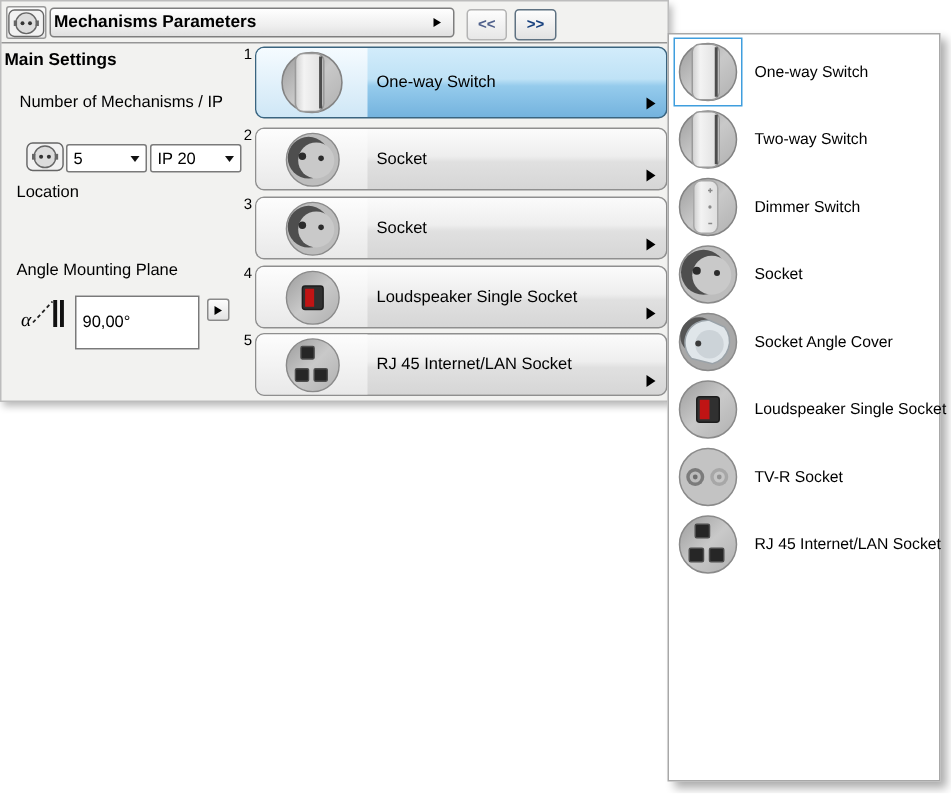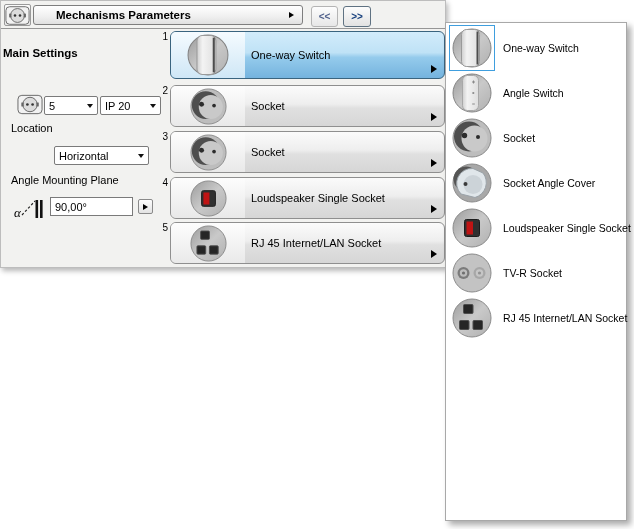--- a/index.html
+++ b/index.html
@@ -9,39 +9,39 @@
   
   .dialog{position:absolute;left:0;top:0;width:446px;height:268px;background:#f2f2f0;
           border:1px solid #bdbdbd;box-sizing:border-box;box-shadow:2px 3px 5px rgba(0,0,0,.28);}
   .hdr-sep{position:absolute;left:0;top:27px;width:444px;height:1px;background:#969696;}
 
   .hdr-icon-btn{position:absolute;left:3px;top:3px;width:27px;height:22px;box-sizing:border-box;
     border:1px solid #9a9a9a;border-radius:2px;background:linear-gradient(180deg,#fbfbfb,#e8e8e8);
     display:flex;align-items:center;justify-content:center;}
   .hdr-title-btn{position:absolute;left:32px;top:4px;width:270px;height:20px;box-sizing:border-box;
     border:1px solid #7e7e7e;border-radius:3px;background:linear-gradient(180deg,#ffffff,#efefef 60%,#e0e0e0);
-    display:flex;align-items:center;padding-left:22px;font-weight:bold;font-size:11.5px;}
+    display:flex;align-items:center;padding-left:2px;font-weight:bold;font-size:11.5px;}
   .hdr-title-btn .tri{position:absolute;right:8px;top:6px;}
   .nav-btn{position:absolute;top:5px;height:21px;box-sizing:border-box;border-radius:3px;
     font-size:10px;font-weight:bold;display:flex;align-items:center;justify-content:center;cursor:default;}
   .nav-btn.prev{left:310px;width:27px;border:1px solid #b4b4b4;color:#50618c;
     background:linear-gradient(180deg,#fdfdfd,#e7e7e7);}
   .nav-btn.next{left:342px;width:28px;border:1px solid #5f7282;color:#17407e;
     background:linear-gradient(180deg,#fdfdfd,#e2e2e2);}
 
   .lbl{position:absolute;white-space:nowrap;}
   .lbl.bold{font-weight:bold;font-size:11.5px;}
 
   .dd{position:absolute;height:19px;box-sizing:border-box;border:1px solid #7a7a7a;border-radius:2px;
     background:#fff;display:flex;align-items:center;padding:0 4px;}
   .dd span.v{flex:1;overflow:hidden;white-space:nowrap;}
   .dd-ar{width:0;height:0;border:3.5px solid transparent;border-top:4.5px solid #111;margin-top:4px;margin-left:3px;}
 
   .angle-input{position:absolute;left:49px;top:196px;width:83px;height:19px;box-sizing:border-box;
-    border:1px solid #7a7a7a;background:#fff;font-family:inherit;font-size:11px;padding:0 4px;}
+    border:1px solid #7a7a7a;background:#fff;font-family:inherit;font-size:11px;padding:17px 4px;}
   .flick{position:absolute;left:137px;top:198px;width:15px;height:15px;box-sizing:border-box;
     border:1px solid #8a8a8a;border-radius:2px;background:linear-gradient(180deg,#fdfdfd,#e3e3e3);
     display:flex;align-items:center;justify-content:center;padding:0;}
 
   .icon-abs{position:absolute;}
 
   
   .mrow{position:absolute;left:158px;width:286px;display:flex;align-items:flex-start;}
   .mnum{width:9px;font-size:10px;text-align:right;padding-top:0;line-height:11px;}
   .mbtn{flex:1;margin-left:2px;height:100%;box-sizing:border-box;position:relative;display:flex;align-items:center;
@@ -166,39 +166,36 @@
         </svg>
     </div>
     <div class="hdr-title-btn">
       <span>Mechanisms Parameters</span>
       <span class="tri sm"></span>
     </div>
     <button class="nav-btn prev">&lt;&lt;</button>
     <button class="nav-btn next">&gt;&gt;</button>
     <div class="hdr-sep"></div>
 
-    <div class="lbl bold" style="left:2px;top:46px">Main Settings</div>
+    <div class="lbl bold" style="left:2px;top:33px">Main Settings</div>
+    <div class="lbl" style="left:12px;top:61px">Number of Mechanisms / IP</div>
 
     <svg class="icon-abs" style="left:16px;top:93px" width="26" height="21" viewBox="0 0 27 21">
         <use href="#ic-plug"></use>
       </svg>
     <div class="dd" style="left:43px;top:95px;width:54px">
       <span class="v">5</span>
       <span class="dd-ar"></span>
     </div>
     <div class="dd" style="left:99px;top:95px;width:61px">
       <span class="v">IP 20</span>
       <span class="dd-ar"></span>
     </div>
 
     <div class="lbl" style="left:10px;top:121px">Location</div>
-    <div class="dd" style="left:53px;top:145px;width:95px">
-      <span class="v">Horizontal</span>
-      <span class="dd-ar"></span>
-    </div>
 
     <div class="lbl" style="left:10px;top:173px">Angle Mounting Plane</div>
     <svg class="icon-abs" style="left:13px;top:196px" width="30" height="22" viewBox="0 0 30 22">
         <use href="#ic-angle"></use>
       </svg>
     <input class="angle-input" value="90,00°" style="">
     <button class="flick">
       <span class="tri sm"></span>
     </button>
 
@@ -273,30 +270,38 @@
 
     <div class="prow sel">
       <span class="pic-box">
         <svg width="40" height="40" viewBox="0 0 40 40">
             <use href="#ic-rocker1"></use>
           </svg>
       </span>
       <span class="plabel">One-way Switch</span>
     </div>
 
+    <div class="prow">
+      <span class="pic-box">
+        <svg width="40" height="40" viewBox="0 0 40 40">
+            <use href="#ic-rocker1"></use>
+          </svg>
+      </span>
+      <span class="plabel">Two-way Switch</span>
+    </div>
 
 
 
     <div class="prow">
       <span class="pic-box">
         <svg width="40" height="40" viewBox="0 0 40 40">
             <use href="#ic-dimmer"></use>
           </svg>
       </span>
-      <span class="plabel">Angle Switch</span>
+      <span class="plabel">Dimmer Switch</span>
     </div>
 
     <div class="prow">
       <span class="pic-box">
         <svg width="40" height="40" viewBox="0 0 40 40">
             <use href="#ic-socket"></use>
           </svg>
       </span>
       <span class="plabel">Socket</span>
     </div>

